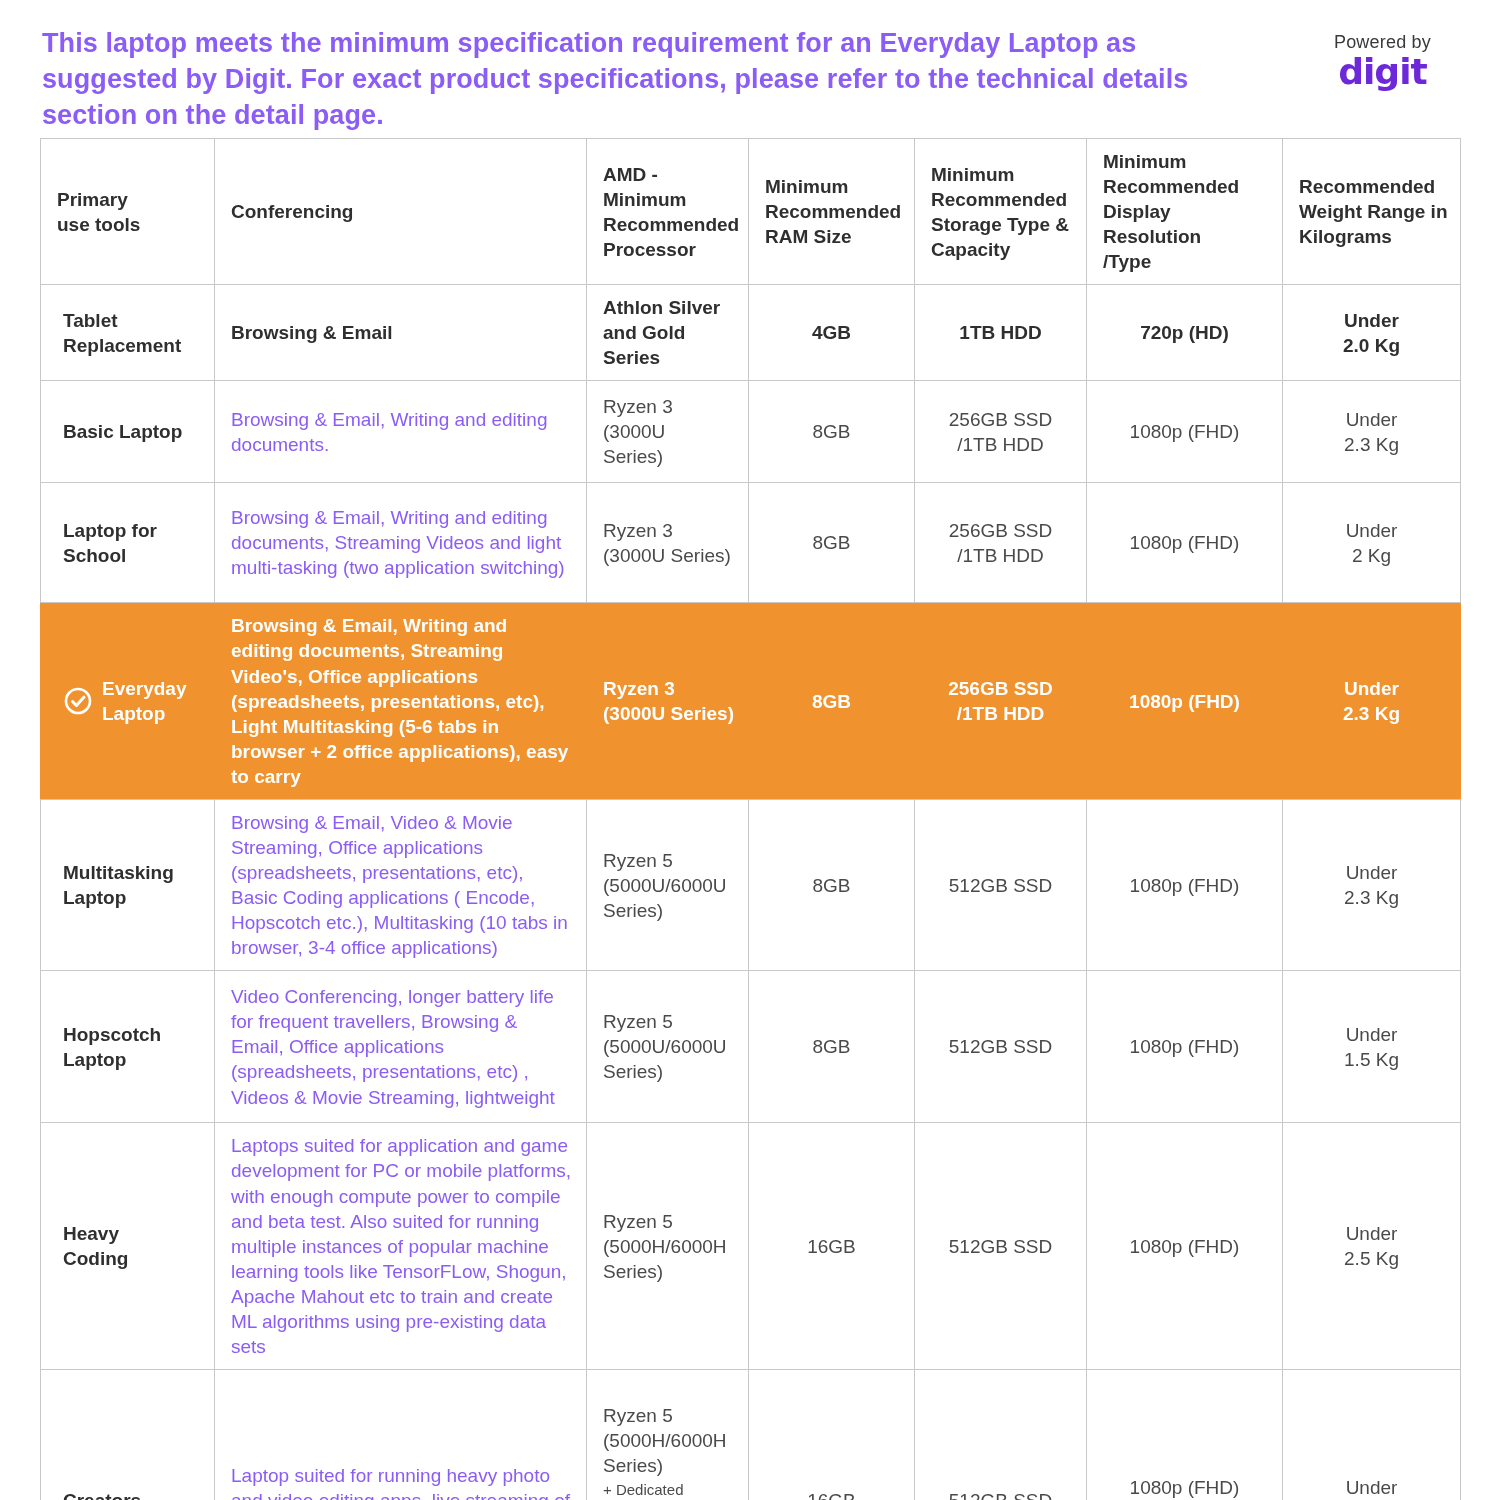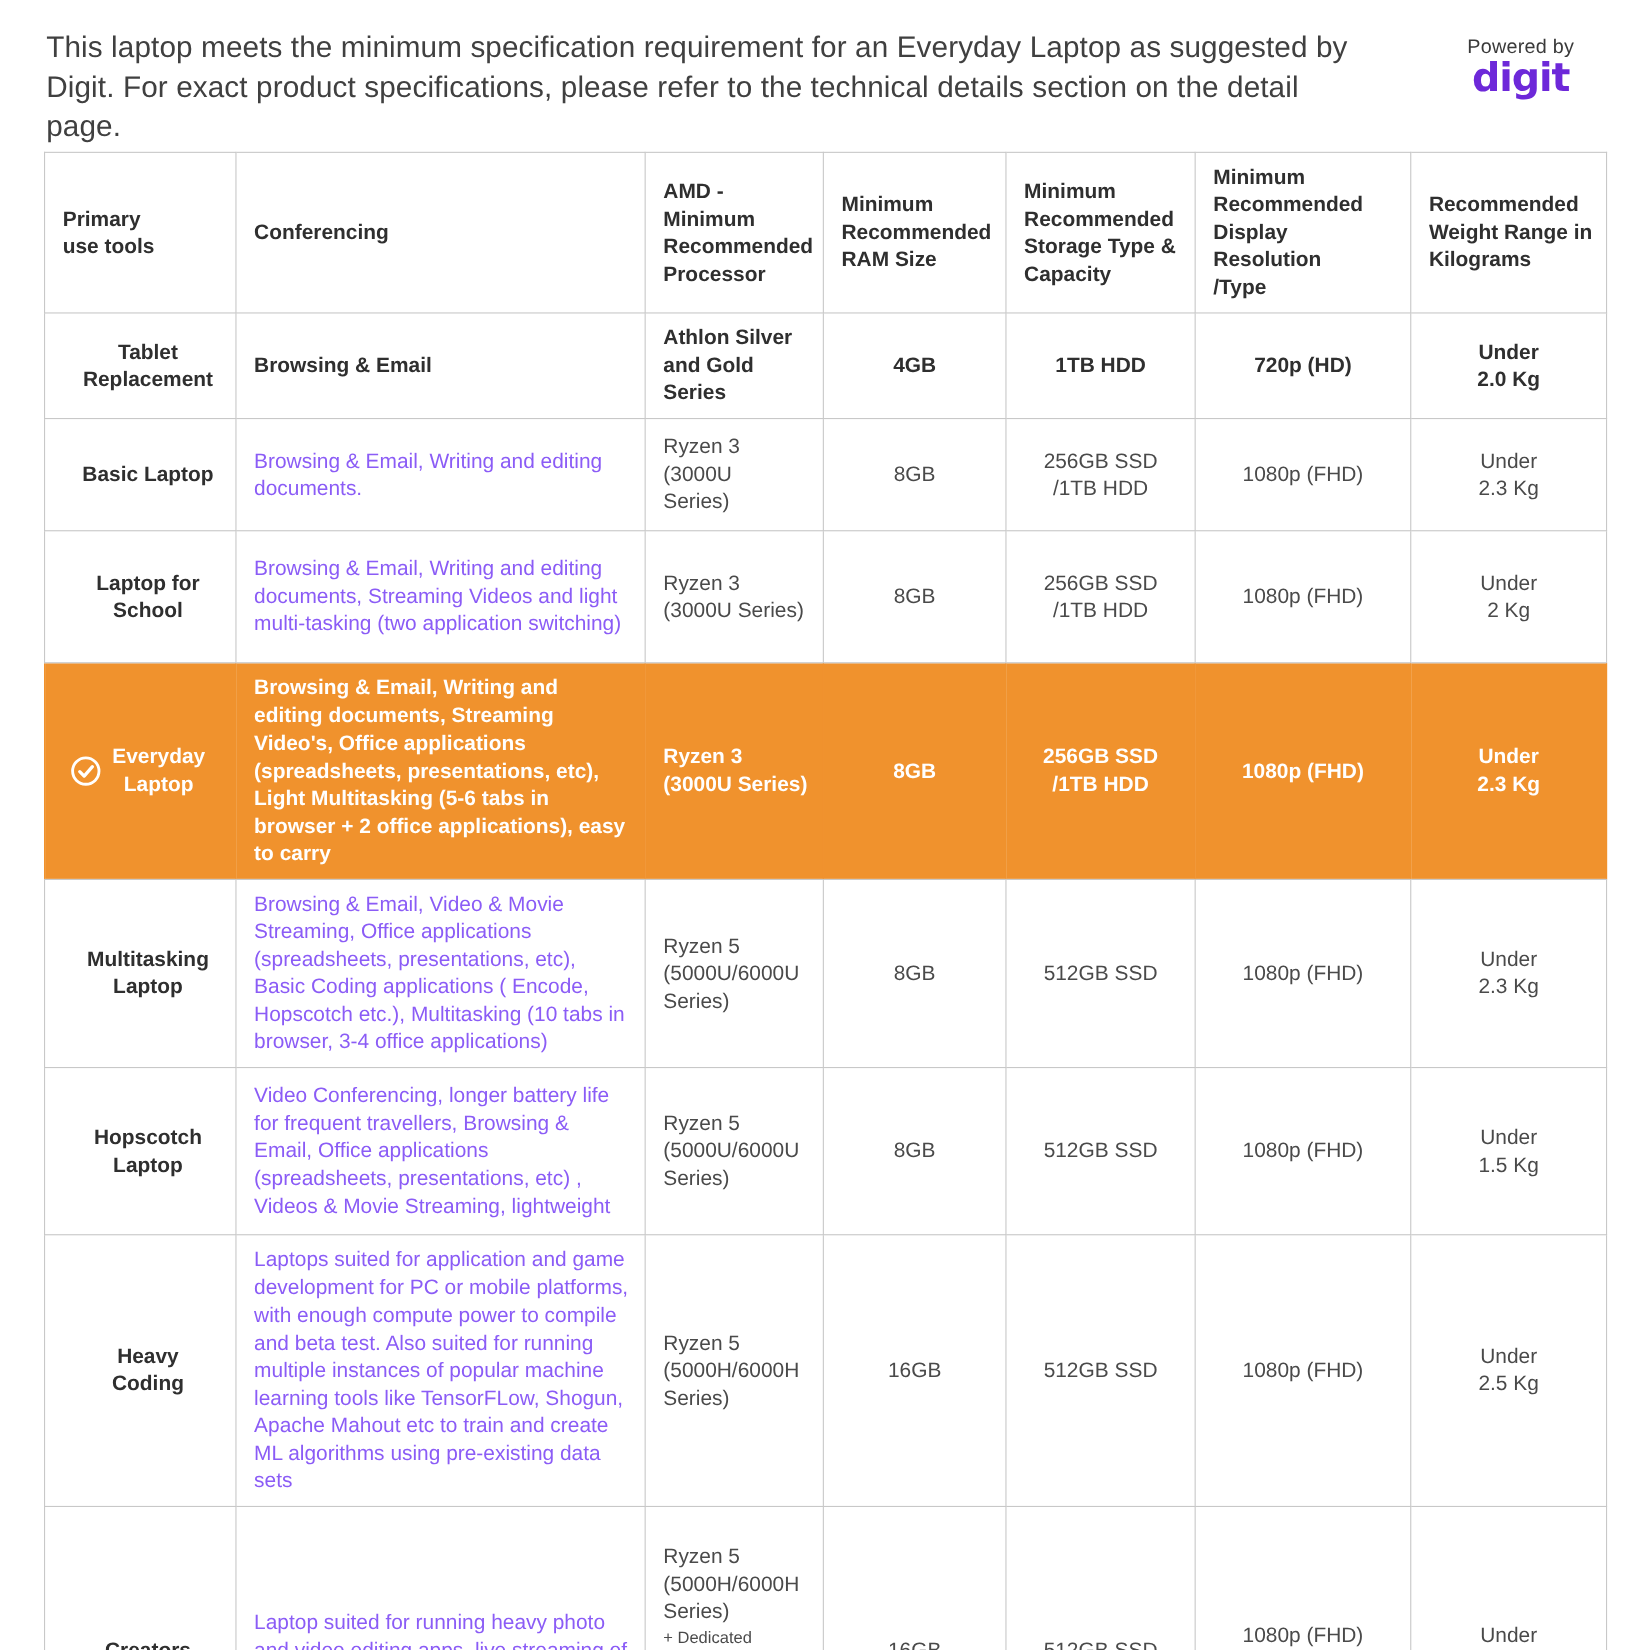--- a/index.html
+++ b/index.html
@@ -10,22 +10,22 @@
     color: #333333;
     position: relative;
     overflow: hidden;
   }
   .banner {
     display: flex; justify-content: space-between; align-items: flex-start;
     padding: 26px 40px 0 42px;
     height: 138px;
   }
   .banner-text {
-    color: #404040;
-    font-weight: 400;
+    color: #8b5cf6;
+    font-weight: 700;
     font-size: 27px;
     line-height: 1.33;
     max-width: 1190px;
     letter-spacing: 0.1px;
   }
   .brand-block { text-align: center; padding-right: 28px; padding-top: 6px; margin-left: 32px; }
   .powered-by { font-size: 18px; color: #3a3a3a; letter-spacing: 0.2px; }
   .brand-logo {
     color: #6d28d9; font-weight: 800; font-size: 36px;
     letter-spacing: -1px; line-height: 1.05;
@@ -46,21 +46,20 @@
   th.col-h {
     text-align: left; font-weight: 700; color: #2f2f2f;
     padding: 10px 12px 10px 16px;
     white-space: pre-line;
     background: #ffffff;
   }
   td.usecase {
     font-weight: 700; color: #2f2f2f;
     padding: 8px 8px 8px 22px;
     white-space: pre-line;
-    text-align: center;
   }
   td.apps { padding: 10px 14px 10px 16px; color: #8b5cf6; font-weight: 400; }
   td.proc { padding: 8px 10px 8px 16px; color: #4a4a4a; white-space: pre-line; }
   td.center { text-align: center; color: #4a4a4a; white-space: pre-line; padding: 6px 8px; }
   tr.bold-row td { font-weight: 700; color: #2f2f2f; }
   tr.hl { background: #F0922D; }
   tr.hl td { color: #ffffff !important; font-weight: 700; border-color: #F0922D; border-top-color: #c8c8c8; border-bottom-color: #c8c8c8; }
   tr.hl td:first-child { border-left-color: #F0922D; margin-left: 16px; }
   tr.hl td:last-child { border-right-color: #F0922D; }
   .uc-flex { display: flex; align-items: center; gap: 9px; }

